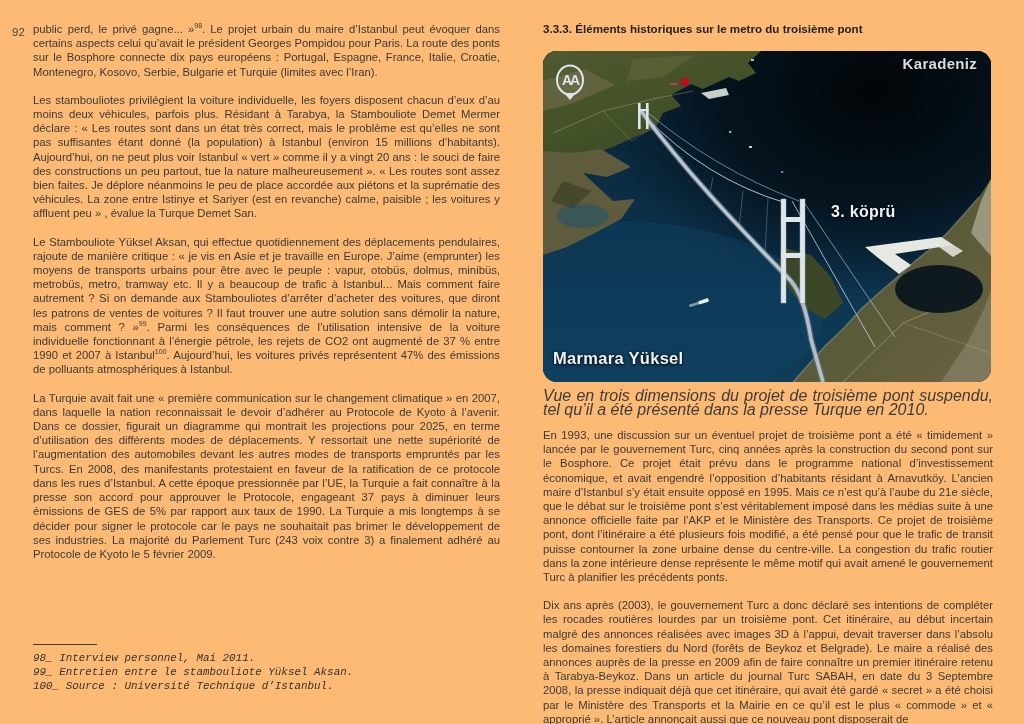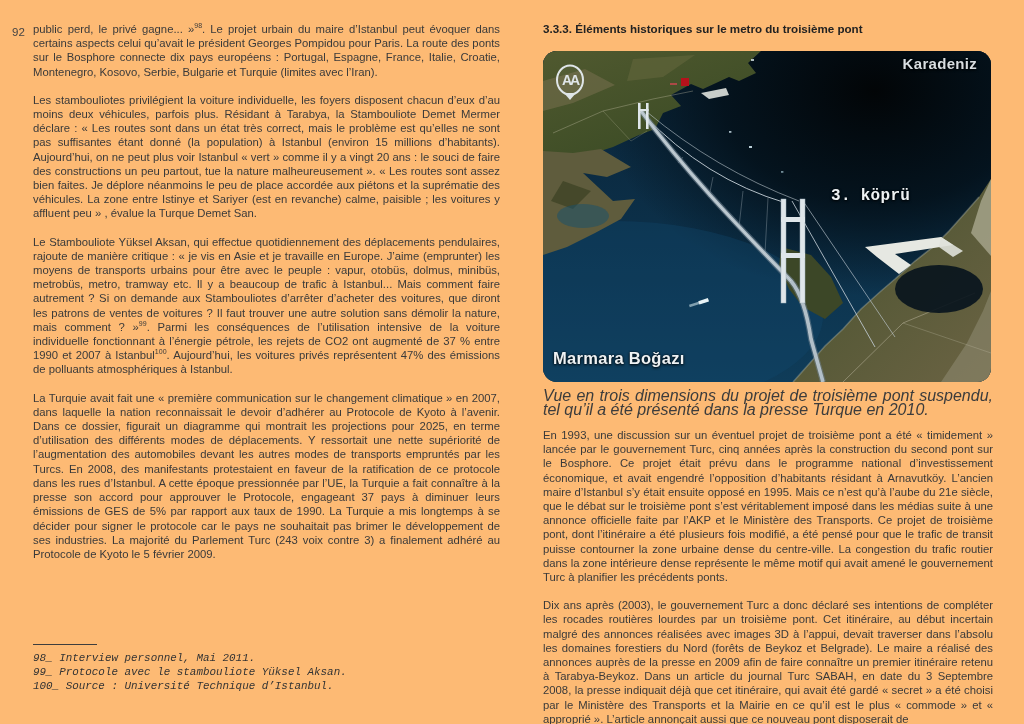--- a/index.html
+++ b/index.html
@@ -36,21 +36,21 @@
     position:relative;width:448px;height:331px;
     overflow:hidden;background:#0a2438;border-radius:14px;
   }
   .fig-label{
     position:absolute;
     font-weight:bold;color:#eef2f4;
     text-shadow:0 1px 3px rgba(0,0,0,.9), 0 0 2px rgba(0,0,0,.7);
     letter-spacing:.3px;white-space:nowrap;
   }
   #lbl-karadeniz{top:4px;right:14px;font-size:15px;color:#d9dee1;}
-  #lbl-kopru{top:136px;left:288px;font-size:16px;font-family:Liberation Mono, monospace;}
+  #lbl-kopru{top:152px;left:288px;font-size:16px;}
   #lbl-marmara{top:298px;left:10px;font-size:16.5px;}
   .caption{
     margin:7px 0 12px 0;
     font-size:16px;font-style:italic;line-height:13.5px;
     color:#3c3c3c;text-align:justify;
   }
   
   #footnotes{position:absolute;left:33px;top:644px;width:467px;font-family:Liberation Mono, monospace;}
   .fn-rule{width:64px;border-top:1.6px solid #3d3d3d;margin:0 0 7px 0;}
   .fn{
@@ -69,21 +69,21 @@
   <div id="left-col" class="col">
     <p class="body-par"><span>public perd, le privé gagne... »</span><sup>98</sup><span>. Le projet urbain du maire d’Istanbul peut évoquer dans certains aspects celui qu’avait le président Georges Pompidou pour Paris. La route des ponts sur le Bosphore connecte dix pays européens : Portugal, Espagne, France, Italie, Croatie, Montenegro, Kosovo, Serbie, Bulgarie et Turquie (limites avec l’Iran).</span></p>
     <p class="body-par"><span>Les stambouliotes privilégient la voiture individuelle, les foyers disposent chacun d’eux d’au moins deux véhicules, parfois plus. Résidant à Tarabya, la Stambouliote Demet Mermer déclare : « Les routes sont dans un état très correct, mais le problème est qu’elles ne sont pas suffisantes étant donné (la population) à Istanbul (environ 15 millions d’habitants). Aujourd’hui, on ne peut plus voir Istanbul « vert » comme il y a vingt 20 ans : le souci de faire des constructions un peu partout, tue la nature malheureusement ». « Les routes sont assez bien faites. Je déplore néanmoins le peu de place accordée aux piétons et la suprématie des véhicules. La zone entre Istinye et Sariyer (est en revanche) calme, paisible ; les voitures y affluent peu » , évalue la Turque Demet San.</span></p>
     <p class="body-par"><span>Le Stambouliote Yüksel Aksan, qui effectue quotidiennement des déplacements pendulaires, rajoute de manière critique : « je vis en Asie et je travaille en Europe. J’aime (emprunter) les moyens de transports urbains pour être avec le peuple : vapur, otobüs, dolmus, minibüs, metrobüs, metro, tramway etc. Il y a beaucoup de trafic à Istanbul... Mais comment faire autrement ? Si on demande aux Stambouliotes d’arrêter d’acheter des voitures, que diront les patrons de ventes de voitures ? Il faut trouver une autre solution sans démolir la nature, mais comment ? »</span><sup>99</sup><span>. Parmi les conséquences de l’utilisation intensive de la voiture individuelle fonctionnant à l’énergie pétrole, les rejets de CO2 ont augmenté de 37 % entre 1990 et 2007 à Istanbul</span><sup>100</sup><span>. Aujourd’hui, les voitures privés représentent 47% des émissions de polluants atmosphériques à Istanbul.</span></p>
     <p class="body-par"><span>La Turquie avait fait une « première communication sur le changement climatique » en 2007, dans laquelle la nation reconnaissait le devoir d’adhérer au Protocole de Kyoto à l’avenir. Dans ce dossier, figurait un diagramme qui montrait les projections pour 2025, en terme d’utilisation des différents modes de déplacements. Y ressortait une nette supériorité de l’augmentation des automobiles devant les autres modes de transports empruntés par les Turcs. En 2008, des manifestants protestaient en faveur de la ratification de ce protocole dans les rues d’Istanbul. A cette époque pressionnée par l’UE, la Turquie a fait connaître à la presse son accord pour approuver le Protocole, engageant 37 pays à diminuer leurs émissions de GES de 5% par rapport aux taux de 1990. La Turquie a mis longtemps à se décider pour signer le protocole car le pays ne souhaitait pas brimer le développement de ses industries. La majorité du Parlement Turc (243 voix contre 3) a finalement adhéré au Protocole de Kyoto le 5 février 2009.</span></p>
   </div>
 
   <div id="footnotes">
     <div class="fn-rule"></div>
     <p class="fn">98_ Interview personnel, Mai 2011.</p>
-    <p class="fn">99_ Protocole avec le stambouliote Yüksel Aksan.</p>
+    <p class="fn">99_ Entretien entre le stambouliote Yüksel Aksan.</p>
     <p class="fn">100_ Source : Université Technique d’Istanbul.</p>
   </div>
 
   <div id="right-col" class="col">
     <h3 class="heading">3.3.3. Éléments historiques sur le metro du troisième pont</h3>
 
     <div class="fig">
       <svg width="448" height="331" viewBox="0 0 448 331">
         <defs>
           <linearGradient id="seaGrad" x1="0" y1="0" x2="0" y2="1">
@@ -175,21 +175,21 @@
 
         <g>
           <ellipse cx="27" cy="29" rx="13" ry="14.5" fill="rgba(255,255,255,0.04)" stroke="#dfe5e8" stroke-width="2"></ellipse>
           <polygon points="21,42 33,42 27,49" fill="#dfe5e8"></polygon>
           <text x="27" y="34" text-anchor="middle" font-family="Liberation Sans, sans-serif" font-size="14" font-weight="bold" fill="#dfe5e8" letter-spacing="-2">AA</text>
         </g>
       </svg>
 
       <div id="lbl-karadeniz" class="fig-label">Karadeniz</div>
       <div id="lbl-kopru" class="fig-label">3. köprü</div>
-      <div id="lbl-marmara" class="fig-label">Marmara Boğazı</div>
+      <div id="lbl-marmara" class="fig-label">Marmara Yüksel</div>
     </div>
 
     <p class="caption">Vue en trois dimensions du projet de troisième pont suspendu, tel qu’il a été présenté dans la presse Turque en 2010.</p>
 
     <p class="body-par" style="margin-top:12px"><span>En 1993, une discussion sur un éventuel projet de troisième pont a été « timidement » lancée par le gouvernement Turc, cinq années après la construction du second pont sur le Bosphore. Ce projet était prévu dans le programme national d’investissement économique, et avait engendré l’opposition d’habitants résidant à Arnavutköy. L’ancien maire d’Istanbul s’y était ensuite opposé en 1995. Mais ce n’est qu’à l’aube du 21e siècle, que le débat sur le troisième pont s’est véritablement imposé dans les médias suite à une annonce officielle faite par l’AKP et le Ministère des Transports. Ce projet de troisième pont, dont l’itinéraire a été plusieurs fois modifié, a été pensé pour que le trafic de transit puisse contourner la zone urbaine dense du centre-ville. La congestion du trafic routier dans la zone intérieure dense représente le même motif qui avait amené le gouvernement Turc à planifier les précédents ponts.</span></p>
     <p class="body-par"><span>Dix ans après (2003), le gouvernement Turc a donc déclaré ses intentions de compléter les rocades routières lourdes par un troisième pont. Cet itinéraire, au début incertain malgré des annonces réalisées avec images 3D à l’appui, devait traverser dans l’absolu les domaines forestiers du Nord (forêts de Beykoz et Belgrade). Le maire a réalisé des annonces auprès de la presse en 2009 afin de faire connaître un premier itinéraire retenu à Tarabya-Beykoz. Dans un article du journal Turc SABAH, en date du 3 Septembre 2008, la presse indiquait déjà que cet itinéraire, qui avait été gardé « secret » a été choisi par le Ministère des Transports et la Mairie en ce qu’il est le plus « commode » et « approprié ». L’article annonçait aussi que ce nouveau pont disposerait de</span></p>
   </div>
 
 </div>
 

